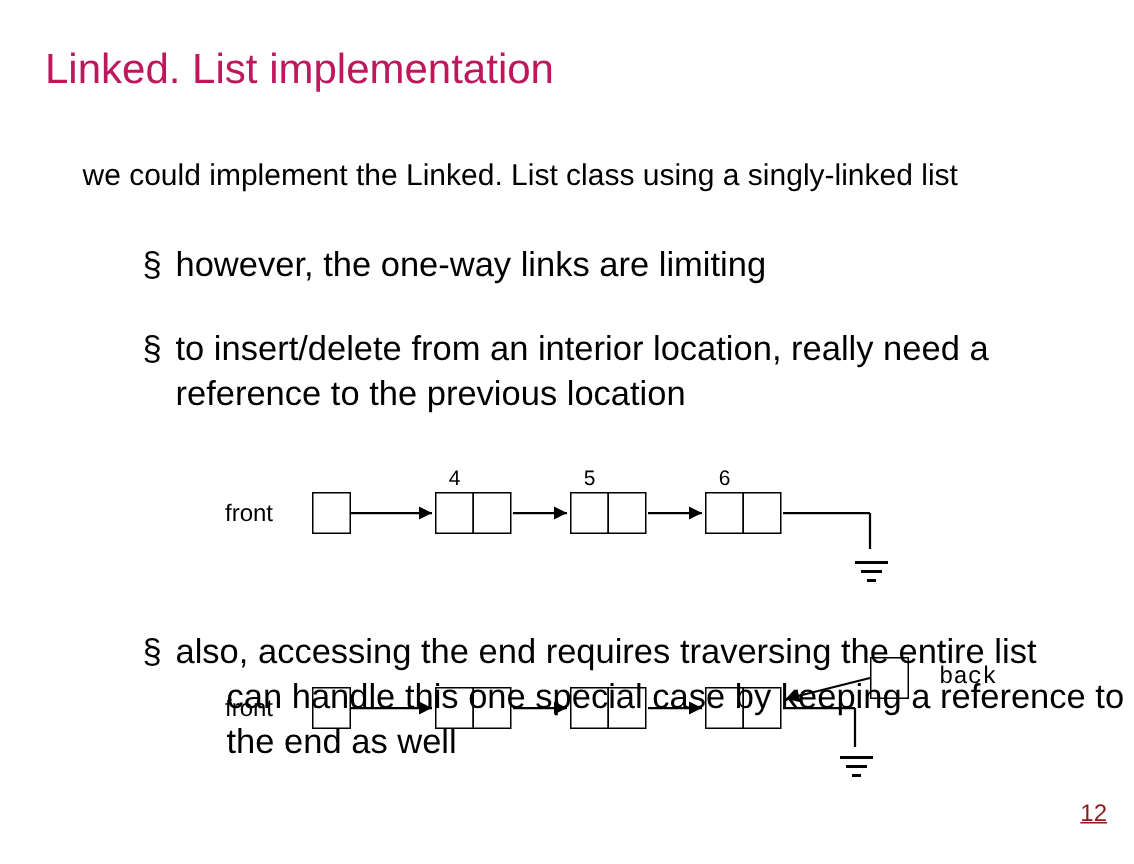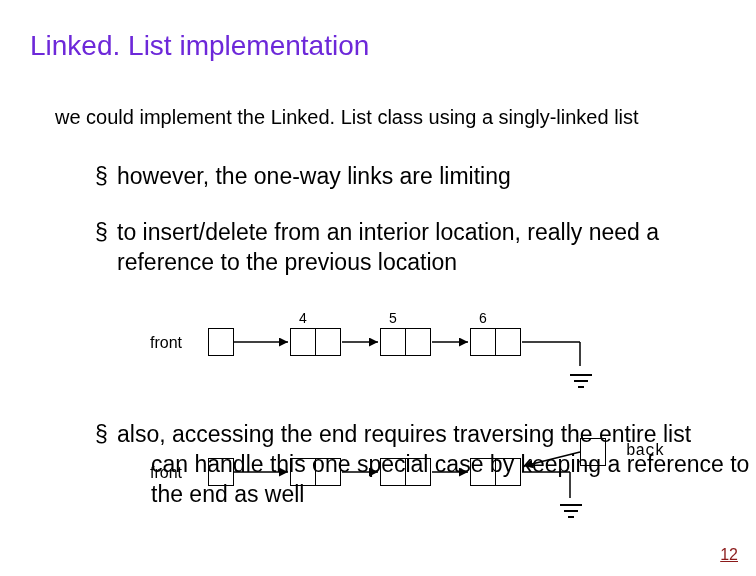--- a/index.html
+++ b/index.html
@@ -15,21 +15,21 @@
   .slide {
     position: relative;
     width: 756px;
     height: 576px;
   }
   .title {
     position: absolute;
     left: 30px;
     top: 30px;
     font-size: 28px;
-    color: #6d28d9;
+    color: #be185d;
   }
   .body-text {
     position: absolute;
     left: 55px;
     top: 105px;
     width: 660px;
     font-size: 20px;
     color: #000;
     line-height: 1.25;
   }
@@ -65,21 +65,21 @@
 
   
   .ground { position: absolute; width: 30px; height: 30px; }
   .ground .bar1 { position: absolute; left: 4px; top: 4px;  width: 22px; height: 2px; background:#000; }
   .ground .bar2 { position: absolute; left: 8px; top: 10px; width: 14px; height: 2px; background:#000; }
   .ground .bar3 { position: absolute; left:12px; top: 16px; width: 6px;  height: 2px; background:#000; }
 
   .page-num {
     position: absolute;
     right: 18px;
-    bottom: 12px;
+    bottom: 24px;
     color: #8b1a1a;
     font-size: 16px;
     text-decoration: underline;
   }
 </style>
 </head>
 <body>
 <div class="slide">
 
   <div class="title">Linked. List implementation</div>

